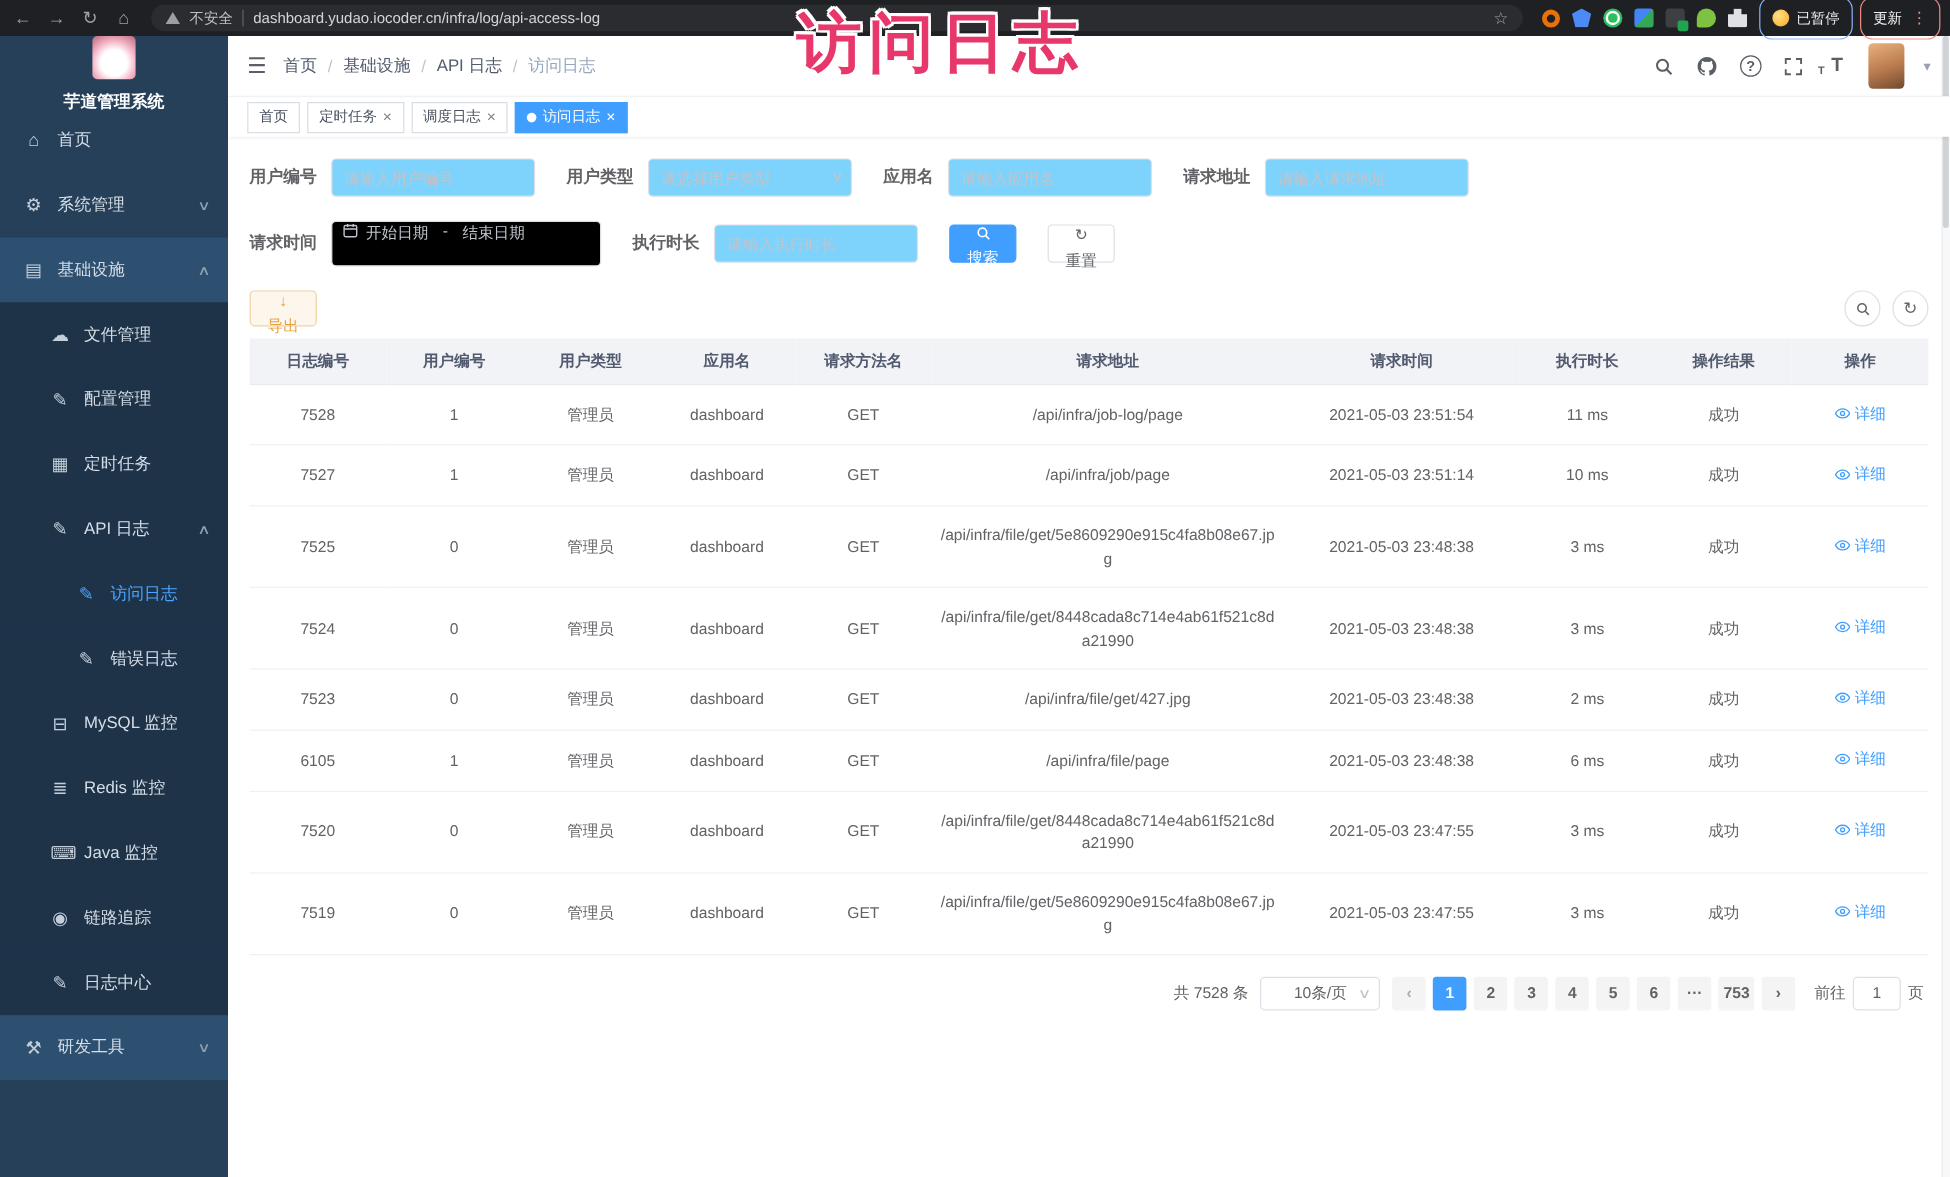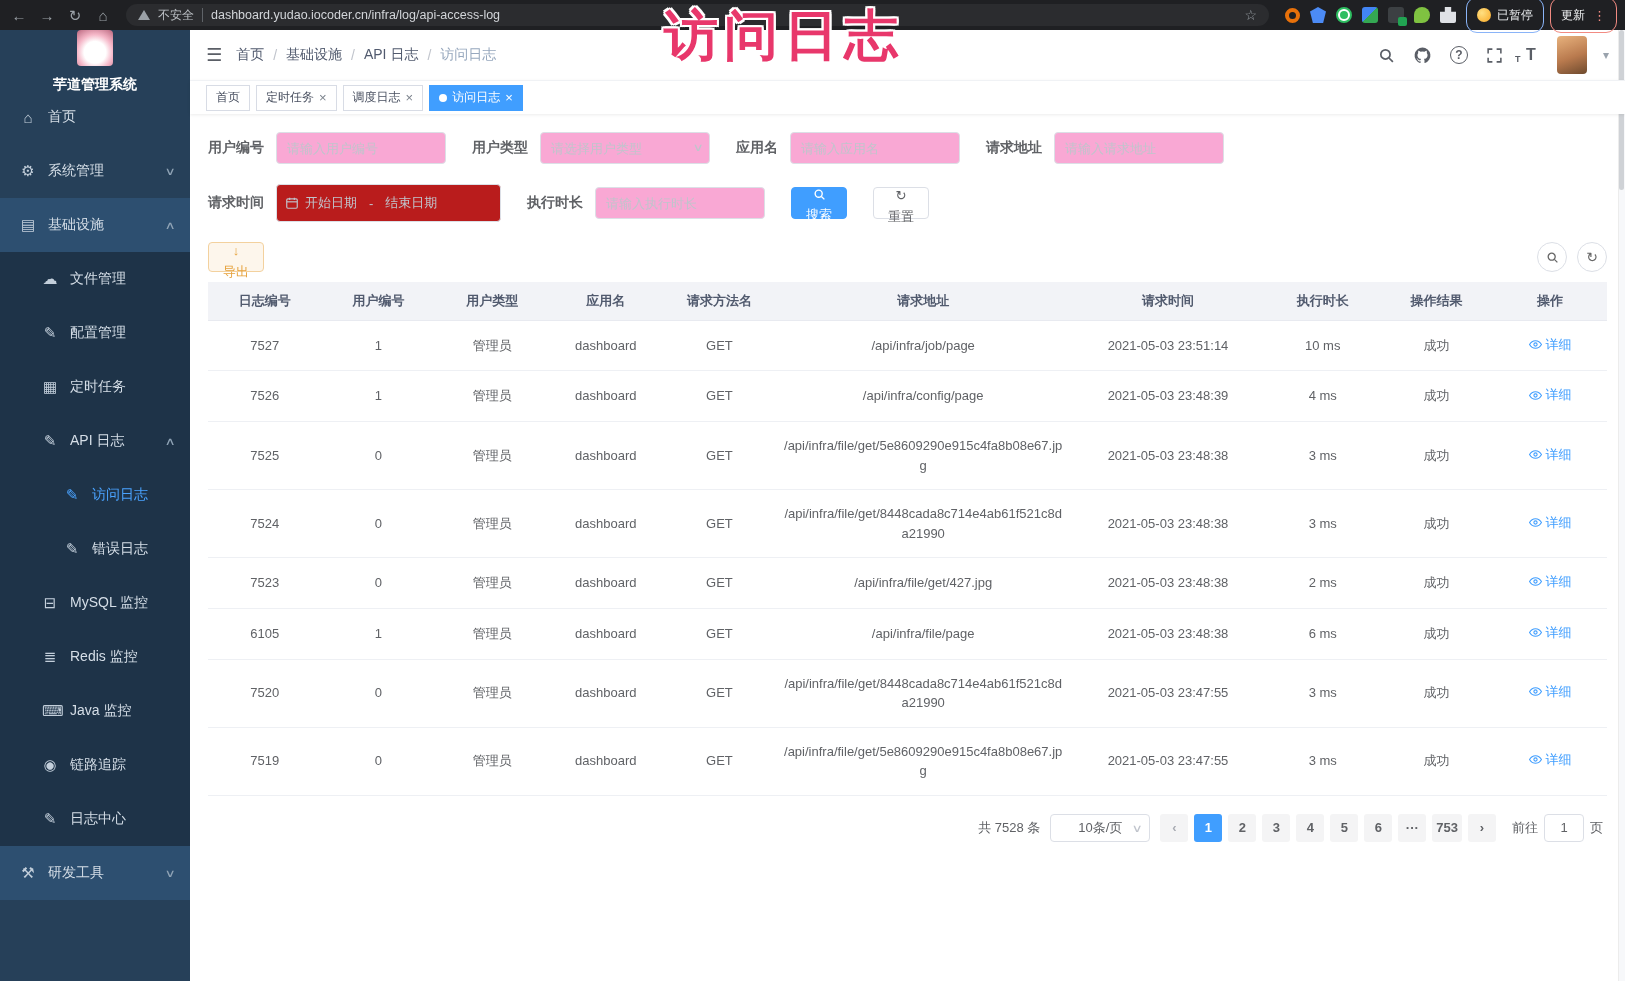--- a/index.html
+++ b/index.html
@@ -75,26 +75,26 @@
   .tag .tclose { font-size:13px; color:#7b828c; }
   .tag.active { background:#409eff; border-color:#409eff; color:#fff; }
   .tag.active .tdot { width:8px; height:8px; border-radius:50%; background:#fff; display:inline-block; }
   .tag.active .tclose { color:#fff; }
 
   
   .content { flex:1 1 auto; padding:18px 18px 0 18px; overflow:hidden; }
   .filter-row { display:flex; align-items:center; margin-bottom:20px; flex-wrap:nowrap; }
   .f-item { display:flex; align-items:center; margin-right:26px; }
   .f-label { font-size:14px; font-weight:700; color:#606266; margin-right:12px; white-space:nowrap; }
-  .el-input { height:32px; border:1px solid #dcdfe6; border-radius:4px; padding:0 10px; font-size:13px; color:#606266; width:170px; background:#f9a8d4; font-family:inherit; }
+  .el-input { height:32px; border:1px solid #dcdfe6; border-radius:4px; padding:0 10px; font-size:13px; color:#606266; width:170px; background:#7dd3fc; font-family:inherit; }
   .el-input::placeholder { color:#c0c4cc; }
   .el-select { position:relative; width:170px; }
   .el-select .el-input { width:100%; padding-right:24px; }
   .sel-caret { position:absolute; right:8px; top:9px; color:#c0c4cc; font-size:11px; transform:scaleX(1.4); pointer-events:none; }
-  .date-range { width:225px; height:38px; border:1px solid #dcdfe6; border-radius:4px; display:flex; align-items:center; padding:0 8px; gap:6px; font-size:13px; color:#c0c4cc; background:#b91c1c; cursor:text; }
+  .date-range { width:225px; height:38px; border:1px solid #dcdfe6; border-radius:4px; display:flex; align-items:flex-start; padding:0 8px; gap:6px; font-size:13px; color:#c0c4cc; background:#000000; cursor:text; }
   .cal-ic { color:#c0c4cc; flex:0 0 auto; display:flex; }
   .date-range .ph { white-space:nowrap; }
   .date-range .dsep { color:#c0c4cc; padding:0 6px; }
   .btn { height:32px; border-radius:4px; font-size:13px; display:inline-flex; align-items:center; gap:5px; padding:0 14px; cursor:pointer; border:1px solid #dcdfe6; background:#fff; color:#606266; font-family:inherit;flex-direction:column; }
   .btn.primary { background:#409eff; border-color:#409eff; color:#fff; }
   .btn.warn-plain { background:#fdf6ec; border-color:#f3d19e; color:#e6a23c; height:30px; font-size:13px; }
   .btn .bic { display:flex; align-items:center; }
 
   .toolbar-row { display:flex; align-items:center; margin-bottom:10px; }
   .tool-right { margin-left:auto; display:flex; gap:10px; }
@@ -391,46 +391,46 @@
             <th>请求方法名</th>
             <th class="c-url">请求地址</th>
             <th class="c-time">请求时间</th>
             <th>执行时长</th>
             <th>操作结果</th>
             <th>操作</th>
           </tr>
         </thead>
         <tbody id="table-body">
             <tr>
+              <td>7528</td>
+              <td>1</td>
+              <td>管理员</td>
+              <td>dashboard</td>
+              <td>GET</td>
+              <td class="c-url">/api/infra/job-log/page</td>
+              <td class="c-time">2021-05-03 23:51:54</td>
+              <td>11 ms</td>
+              <td>成功</td>
+              <td><span class="detail-link">
+                  <svg width="13" height="13" viewBox="0 0 24 24" fill="none" stroke="#409eff" stroke-width="2">
+                    <path d="M1 12s4-7 11-7 11 7 11 7-4 7-11 7S1 12 1 12z"></path>
+                    <circle cx="12" cy="12" r="3"></circle>
+                  </svg>
+                  <span>详细</span>
+                </span></td>
+            </tr>
+            <tr>
               <td>7527</td>
               <td>1</td>
               <td>管理员</td>
               <td>dashboard</td>
               <td>GET</td>
               <td class="c-url">/api/infra/job/page</td>
               <td class="c-time">2021-05-03 23:51:14</td>
               <td>10 ms</td>
-              <td>成功</td>
-              <td><span class="detail-link">
-                  <svg width="13" height="13" viewBox="0 0 24 24" fill="none" stroke="#409eff" stroke-width="2">
-                    <path d="M1 12s4-7 11-7 11 7 11 7-4 7-11 7S1 12 1 12z"></path>
-                    <circle cx="12" cy="12" r="3"></circle>
-                  </svg>
-                  <span>详细</span>
-                </span></td>
-            </tr>
-            <tr>
-              <td>7526</td>
-              <td>1</td>
-              <td>管理员</td>
-              <td>dashboard</td>
-              <td>GET</td>
-              <td class="c-url">/api/infra/config/page</td>
-              <td class="c-time">2021-05-03 23:48:39</td>
-              <td>4 ms</td>
               <td>成功</td>
               <td><span class="detail-link">
                   <svg width="13" height="13" viewBox="0 0 24 24" fill="none" stroke="#409eff" stroke-width="2">
                     <path d="M1 12s4-7 11-7 11 7 11 7-4 7-11 7S1 12 1 12z"></path>
                     <circle cx="12" cy="12" r="3"></circle>
                   </svg>
                   <span>详细</span>
                 </span></td>
             </tr>
             <tr>

